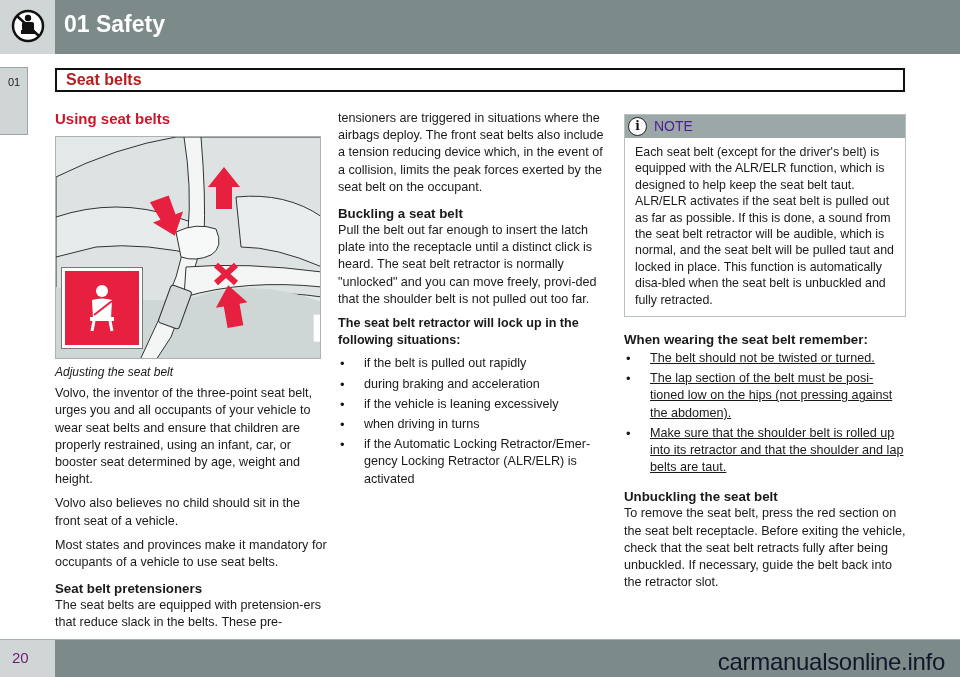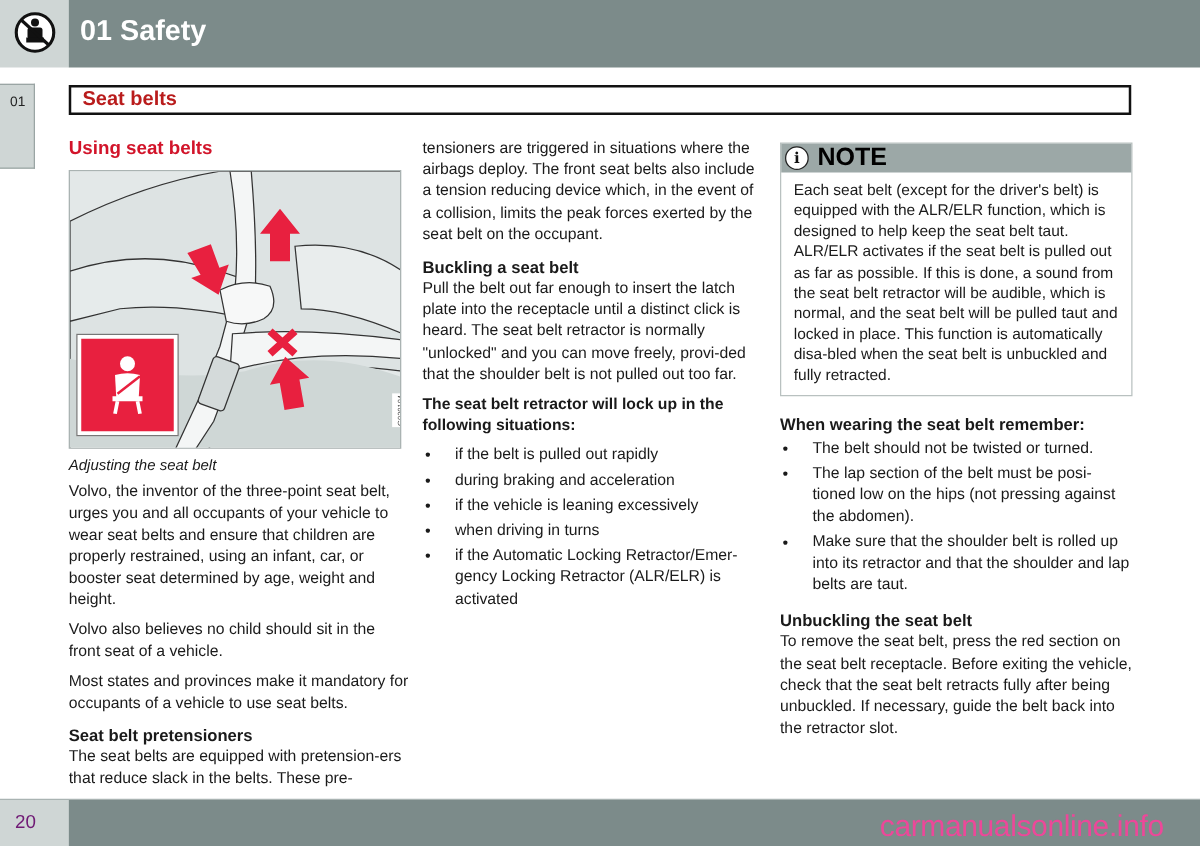--- a/index.html
+++ b/index.html
@@ -40,28 +40,28 @@
     .illus { position: relative; width: 266px; height: 223px; border: 1px solid #aab3b2; background: #e6eaea; overflow: hidden; }
     .illus svg { position: absolute; left: 0; top: 0; }
     .pictogram { position: absolute; left: 5px; top: 130px; width: 82px; height: 82px; background: #fff; border: 1px solid #777; }
     .pictogram-inner { position: absolute; left: 3px; top: 3px; width: 74px; height: 74px; background: #e8203f; }
     .illus-code { position: absolute; right: 6px; top: 178px; font-size: 6px; color: #444; transform: rotate(-90deg); transform-origin: right top; white-space: nowrap; background: #fff; padding: 0 1px; }
 
     
     .note { border: 1px solid #b9c1c0; margin-top: 4px; margin-bottom: 14px; }
     .note-head { height: 23px; background: #9ca8a7; position: relative; }
     .note-icon { position: absolute; left: 3px; top: 2px; width: 19px; height: 19px; border-radius: 50%; background: #fff; border: 1.5px solid #222; font-family: "DejaVu Serif", serif; font-weight: bold; font-size: 12px; line-height: 16px; text-align: center; color: #111; }
-    .note-label { position: absolute; left: 29px; top: 3px; font-size: 20px; font-weight: bold; color: #000000; }
+    .note-label { position: absolute; left: 29px; top: 3px; font-size: 14px; font-weight: normal; color: #4c1d95; }
     .note-body { padding: 6px 8px 8px 10px; font-size: 12.4px; line-height: 16.4px; }
 
     
     .ftr-num-box { position: absolute; left: 0; top: 640px; width: 55px; height: 37px; background: #cfd6d5; }
     .ftr-num { position: absolute; left: 12px; top: 649px; font-size: 15px; color: #701a75; }
     .ftr-bar { position: absolute; left: 55px; top: 640px; width: 905px; height: 37px; background: #7c8b8a; }
-    .watermark { position: absolute; right: 29px; top: 648px; font-size: 24px; color: #ec4899; letter-spacing: -0.3px; text-align: center; }
+    .watermark { position: absolute; right: 15px; top: 648px; font-size: 24px; color: #0f172a; letter-spacing: -0.3px; text-align: center; }
     .ftr-line { position: absolute; left: 0; top: 639px; width: 960px; height: 1px; background: #a9b3b2; }
   </style>
 </head>
 <body>
 
 <div class="hdr-icon-box">
   <svg class="chap-icon" viewBox="0 0 34 34">
     <circle cx="17" cy="17" r="15" fill="#ffffff" stroke="#111" stroke-width="2.5"></circle>
     <circle cx="17" cy="9" r="3.2" fill="#111"></circle>
     <rect x="11" y="13" width="12" height="9" rx="2" fill="#111"></rect>
@@ -142,21 +142,21 @@
 
 <div class="col col3">
   <div class="note">
     <div class="note-head">
       <span class="note-icon">i</span>
       <span class="note-label">NOTE</span>
     </div>
     <div class="note-body">Each seat belt (except for the driver's belt) is equipped with the ALR/ELR function, which is designed to help keep the seat belt taut. ALR/ELR activates if the seat belt is pulled out as far as possible. If this is done, a sound from the seat belt retractor will be audible, which is normal, and the seat belt will be pulled taut and locked in place. This function is automatically disa-bled when the seat belt is unbuckled and fully retracted.</div>
   </div>
   <h3>When wearing the seat belt remember:</h3>
-  <ul class="bul" style="margin-top:2px;">
+  <ul class="bul" style="margin-top:2px;text-decoration:underline;">
     <li>The belt should not be twisted or turned.</li>
     <li>The lap section of the belt must be posi-tioned low on the hips (not pressing against the abdomen).</li>
     <li>Make sure that the shoulder belt is rolled up into its retractor and that the shoulder and lap belts are taut.</li>
   </ul>
   <h3 style="margin-top:12px;">Unbuckling the seat belt</h3>
   <p class="after-h3">To remove the seat belt, press the red section on the seat belt receptacle. Before exiting the vehicle, check that the seat belt retracts fully after being unbuckled. If necessary, guide the belt back into the retractor slot.</p>
 </div>
 
 <div class="ftr-line"></div>
 <div class="ftr-num-box"></div>

